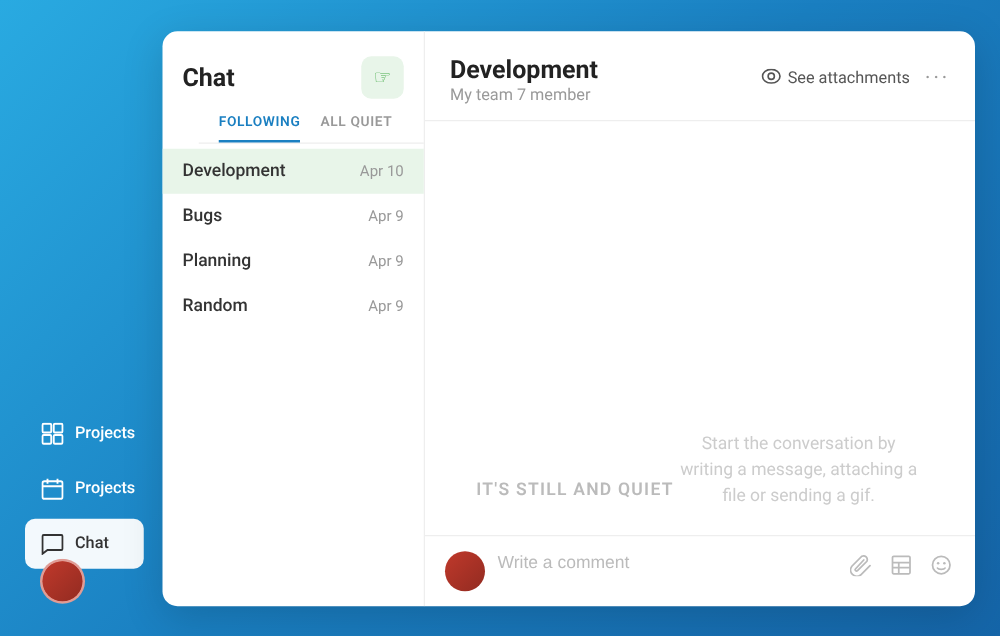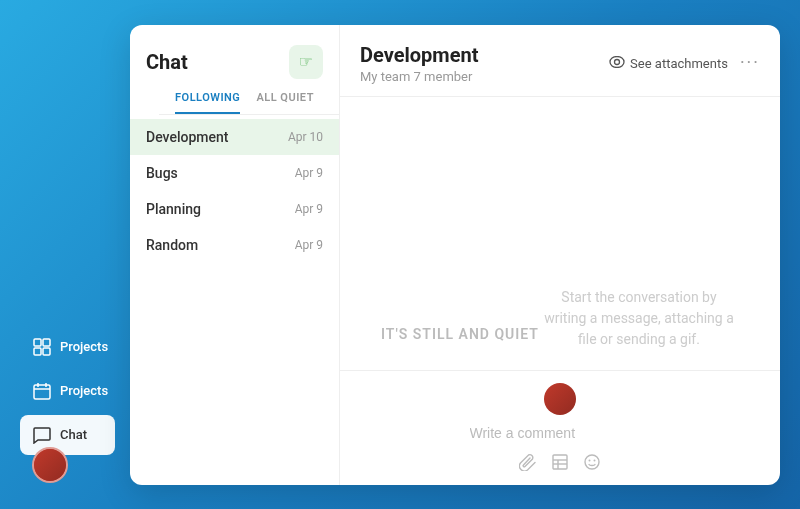--- a/index.html
+++ b/index.html
@@ -249,23 +249,22 @@
       font-size: 14px;
       color: #ccc;
       line-height: 1.5;
       max-width: 200px;
     }
 
     .chat-input-area {
       border-top: 1px solid #eee;
       padding: 12px 16px;
       display: flex;
-      align-items: center;
+      align-items: flex-start;
       gap: 10px;
-      flex-direction: column;
     }
 
     .chat-input-avatar {
       width: 32px;
       height: 32px;
       border-radius: 50%;
       background: linear-gradient(135deg, #c0392b, #922b21);
       flex-shrink: 0;
     }
 

